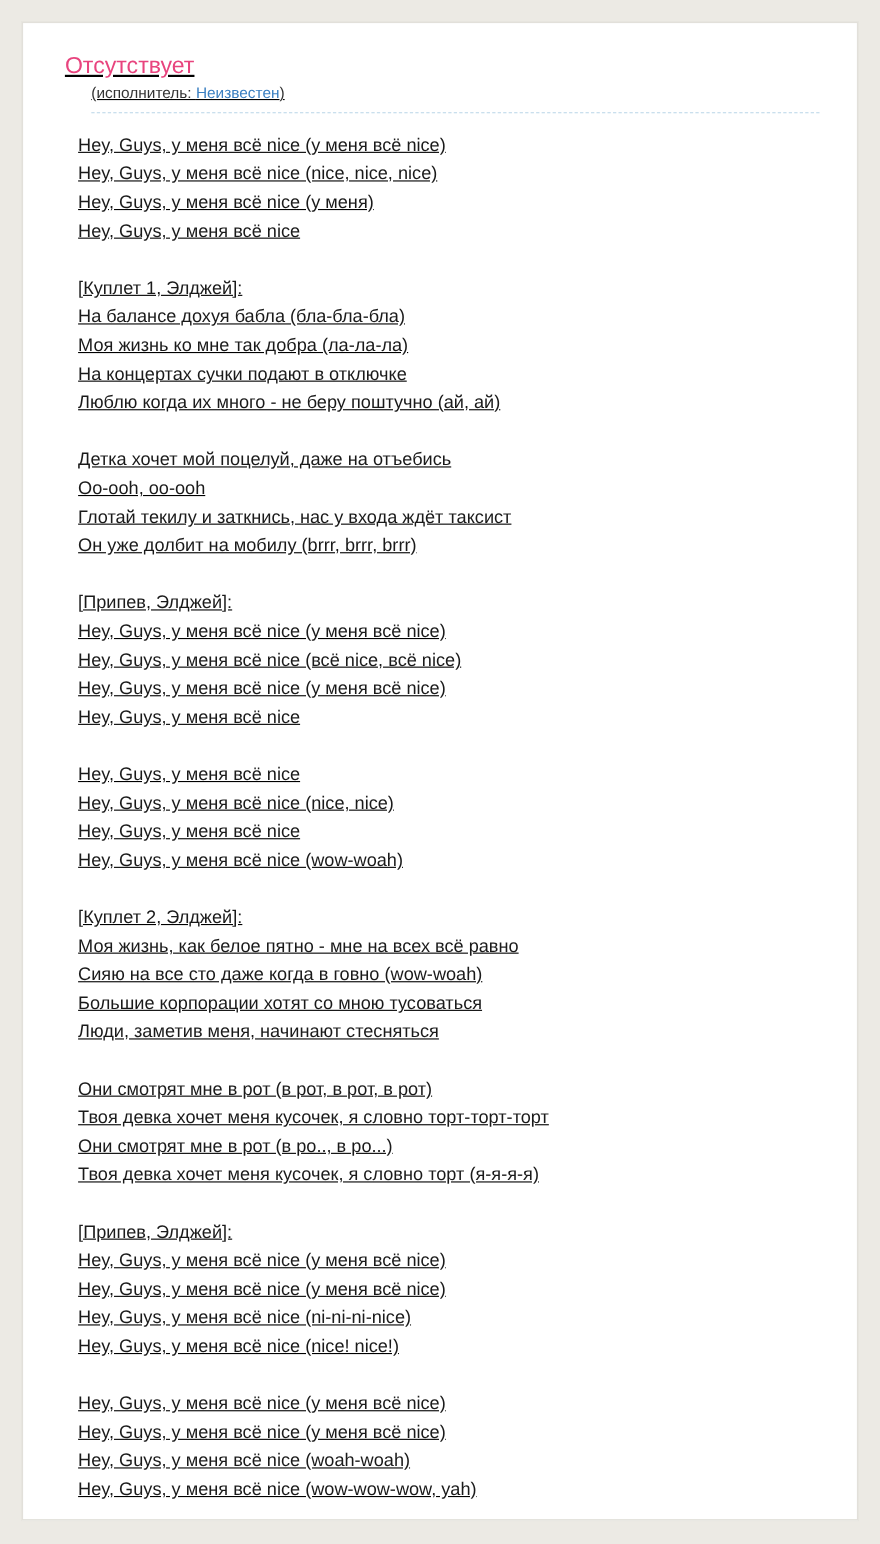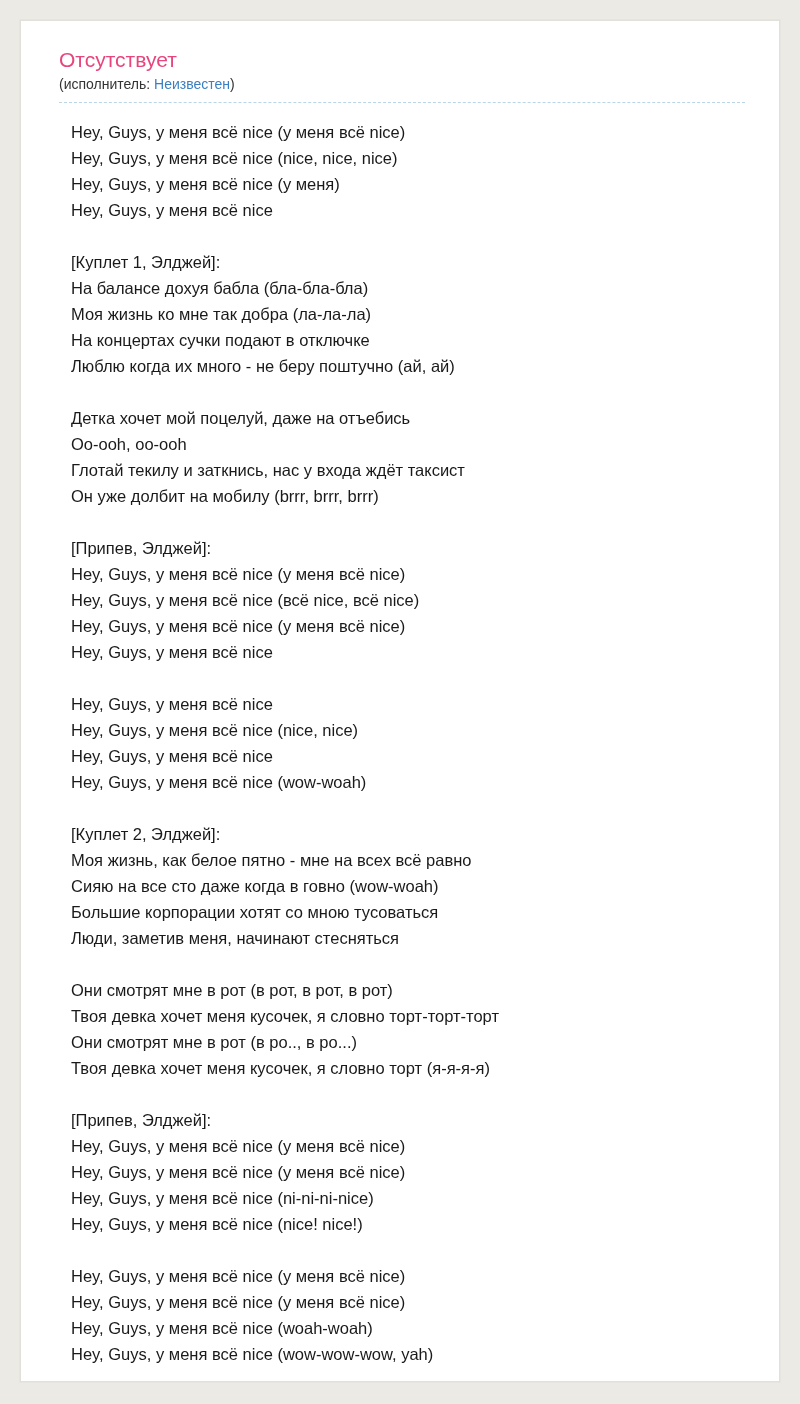--- a/index.html
+++ b/index.html
@@ -18,34 +18,36 @@
     padding: 20px 20px 22px 20px;
   }
   .sheet {
     background: #ffffff;
     border: 1px solid #e2e0da;
     box-shadow: 0 0 0 1px rgba(0,0,0,0.02);
     width: 100%;
     height: 100%;
     box-sizing: border-box;
     padding: 26px 34px 20px 38px;
+    text-decoration: underline;
   }
   .song-title {
     color: #e8447e;
     font-size: 21px;
     font-weight: normal;
     margin: 0 0 4px 0;
     line-height: 1.2;
   }
   .artist-line {
     font-size: 14px;
     color: #333333;
     padding-bottom: 10px;
     border-bottom: 1px dashed #b9d5e8;
     margin-bottom: 16px;
+    margin-left: 24px;
   }
   .artist-link {
     color: #3a7fc1;
     text-decoration: none;
     cursor: pointer;
   }
   .lyrics {
     font-size: 16.5px;
     line-height: 26px;
     color: #1a1a1a;

